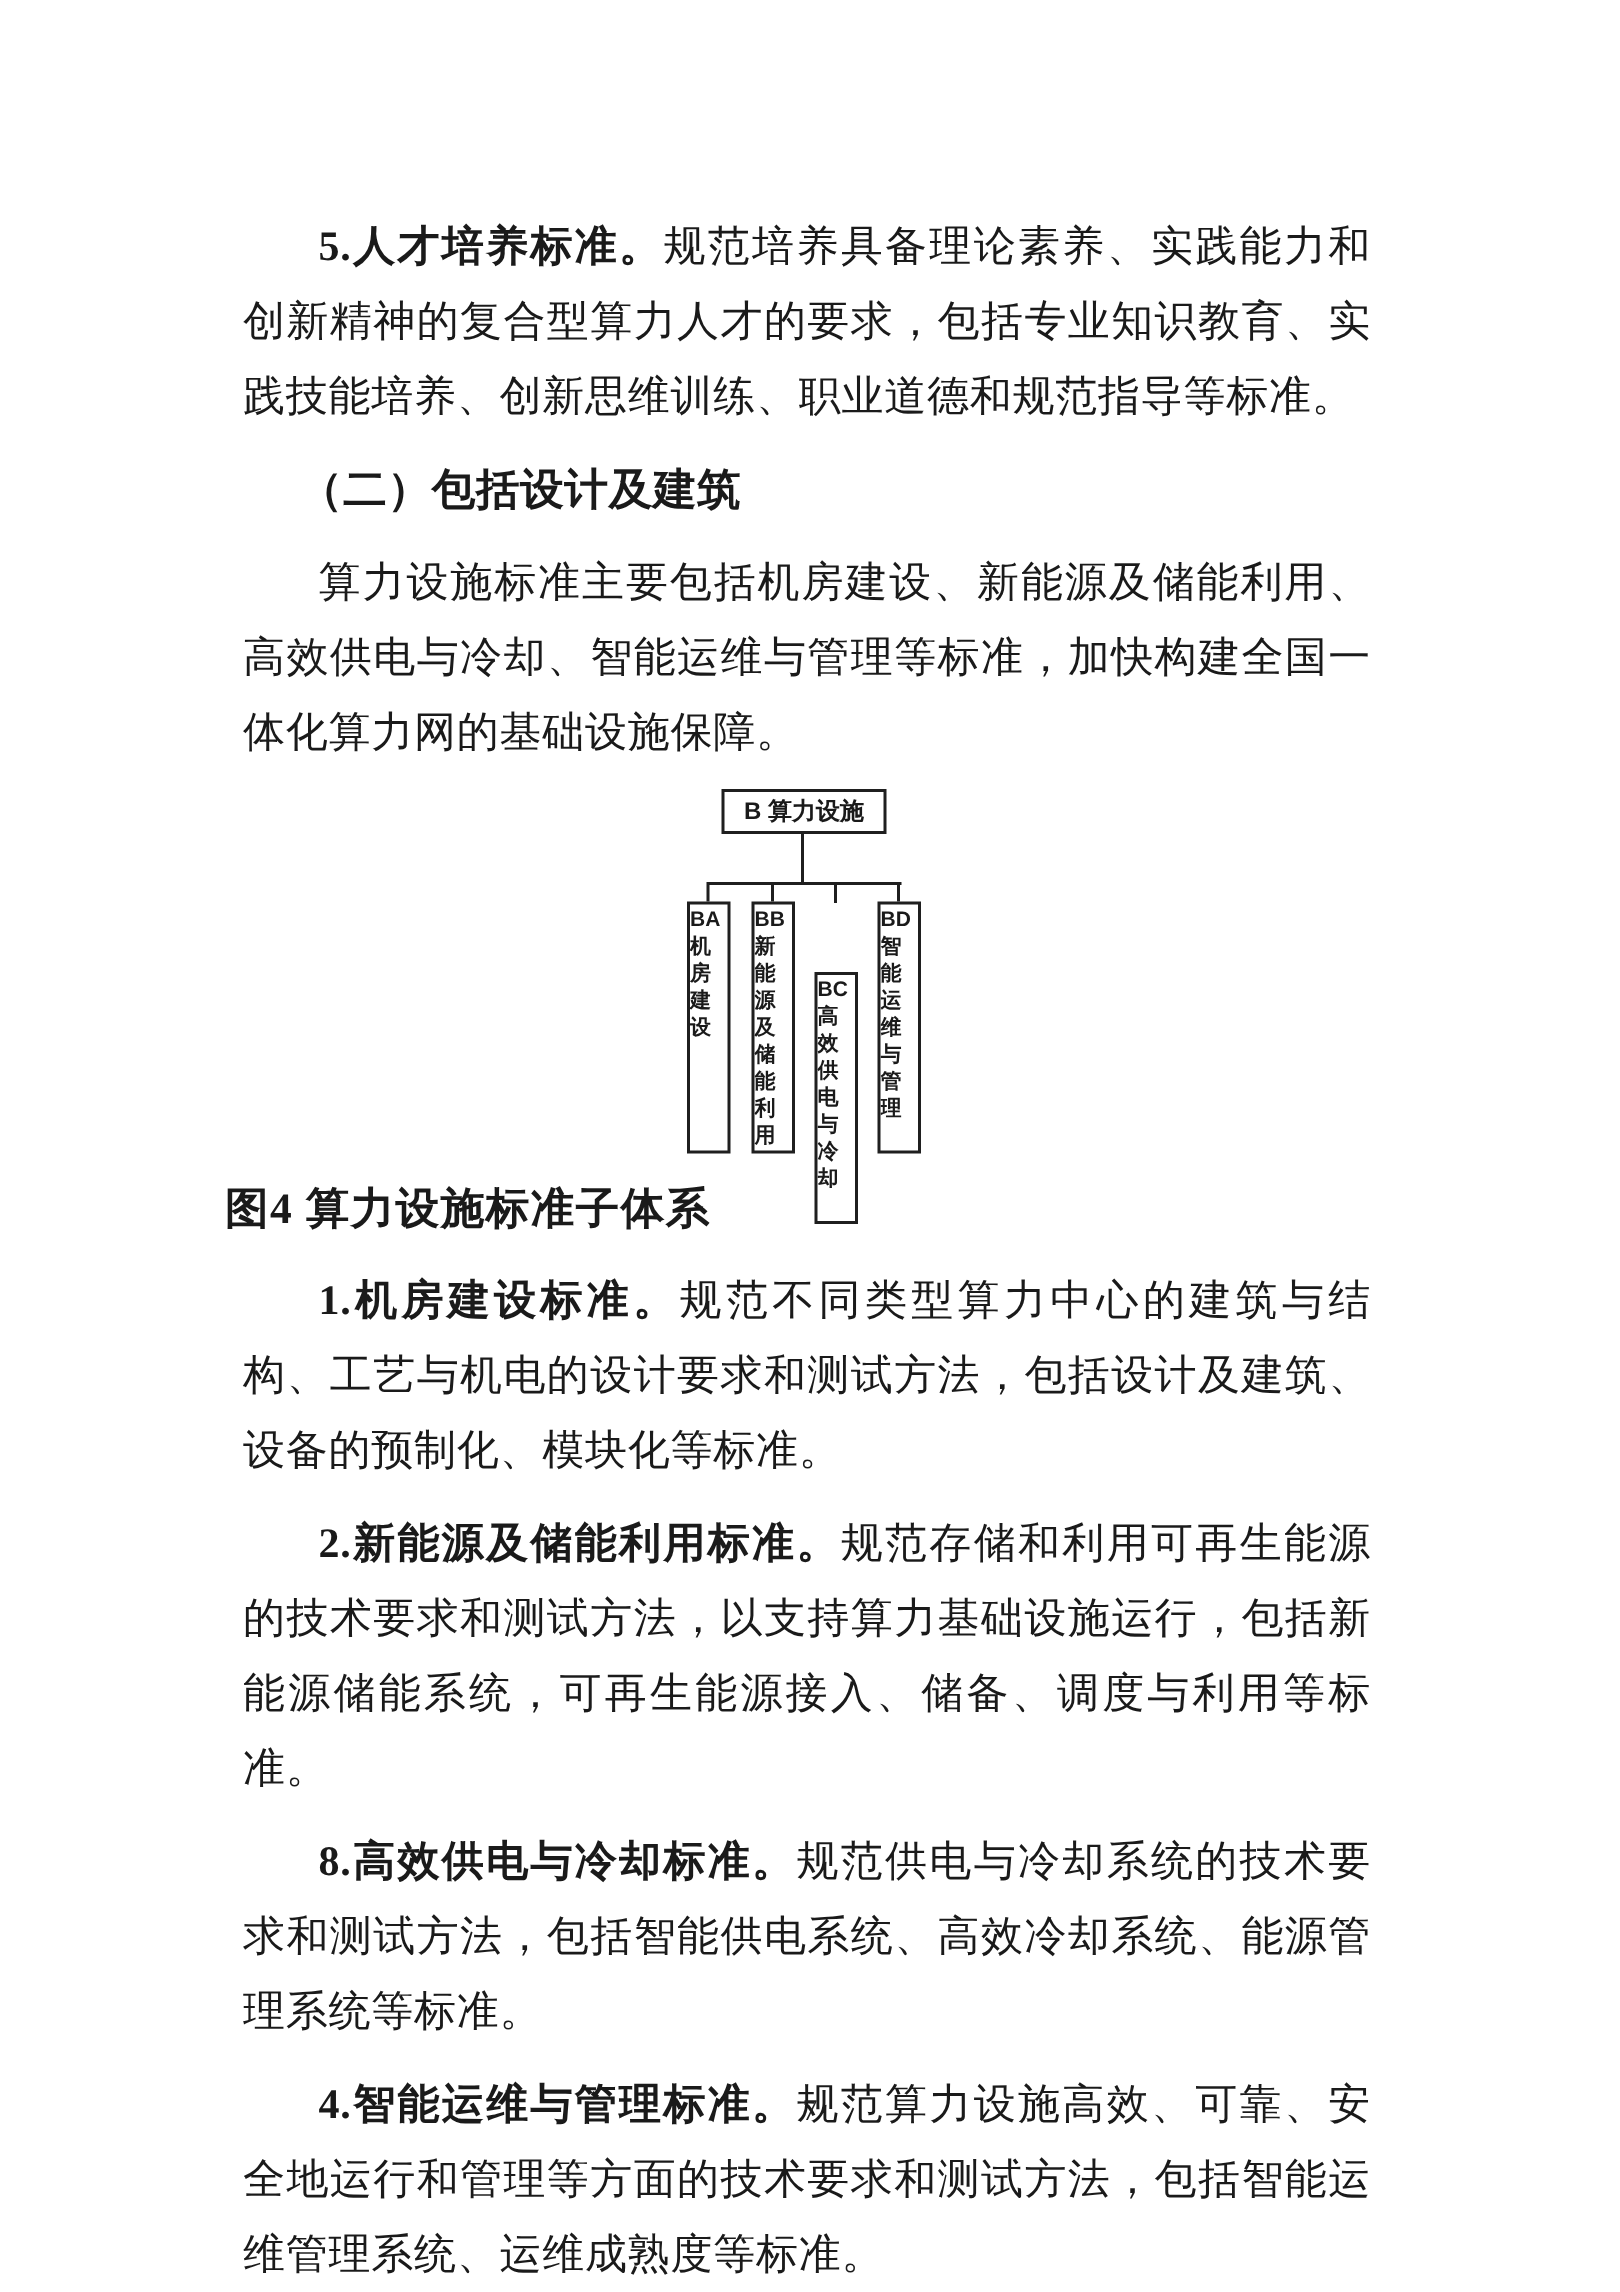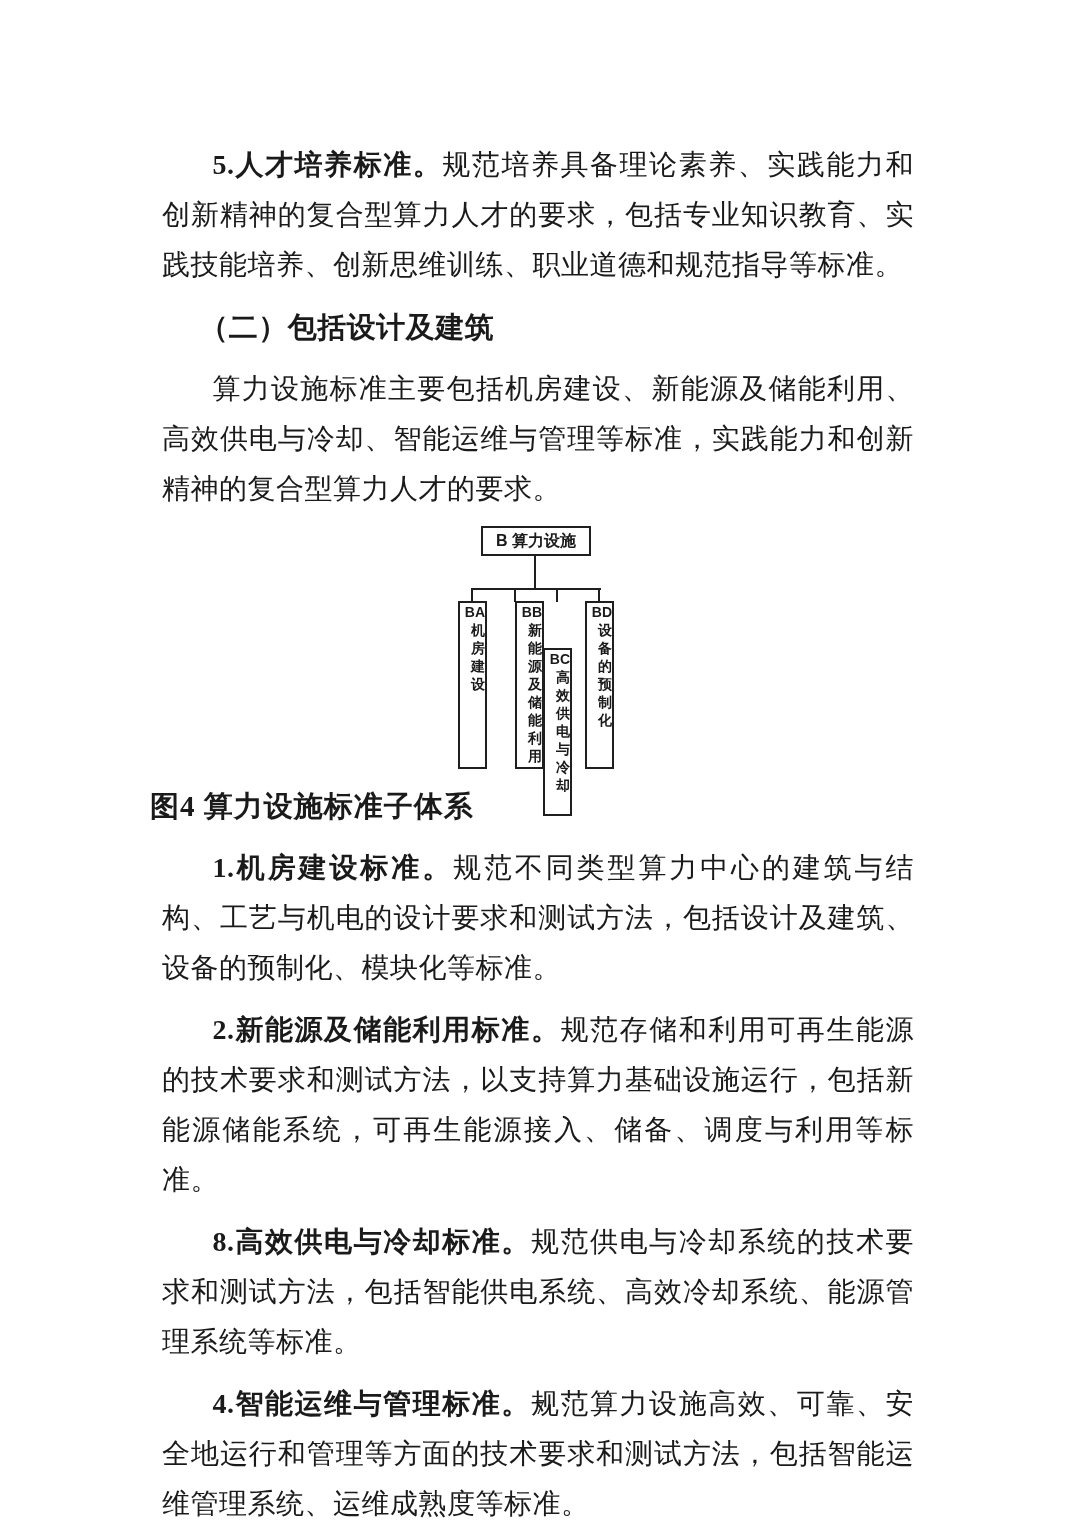--- a/index.html
+++ b/index.html
@@ -63,29 +63,29 @@
   .conn-stem-1 { left: 13px;  top: 62px; width: 2px; height: 14px; }
   .conn-stem-2 { left: 56px;  top: 62px; width: 2px; height: 14px; }
   .conn-stem-3 { left: 98px;  top: 62px; width: 2px; height: 14px; }
   .conn-stem-4 { left: 140px; top: 62px; width: 2px; height: 14px; }
   .child-box {
     position: absolute;
     top: 75px;
     width: 25px; height: 164px;
     border: 2px solid #1f1f1f;
     background: #fff;
-    text-align: right;
+    text-align: left;
     font-weight: bold;
     font-size: 14px;
     line-height: 18px;
     word-break: break-all;
     overflow: hidden;
   }
   .child-1 { left: 0; }
-  .child-2 { left: 57px; }
+  .child-2 { left: 43px; }
   .child-3 { left: 85px; margin-top: 47px; }
   .child-4 { left: 127px; }
   .child-box .code { display: block; }
   .child-box .vlabel { display: block; }
   .figure-caption {
     margin: 12px 0 0 0;
     text-align: left;
     font-size: 29px;
     line-height: 50px;
     font-weight: bold;
@@ -103,21 +103,21 @@
 </style>
 </head>
 <body>
 
 <div class="doc">
 
   <p class="para"><span class="lead">5.人才培养标准。</span><span>规范培养具备理论素养、实践能力和创新精神的复合型算力人才的要求，包括专业知识教育、实践技能培养、创新思维训练、职业道德和规范指导等标准。</span></p>
 
   <h3 class="section-heading">（二）包括设计及建筑</h3>
 
-  <p class="para">算力设施标准主要包括机房建设、新能源及储能利用、高效供电与冷却、智能运维与管理等标准，实践能力和创新精神的复合型算力人才的要求。</p>
+  <p class="para">算力设施标准主要包括机房建设、新能源及储能利用、高效供电与冷却、智能运维与管理等标准，加快构建全国一体化算力网的基础设施保障。</p>
 
   <figure class="figure-block">
     <div class="diagram">
       <div class="root-box">B 算力设施</div>
 
       <div class="conn conn-root-stem"></div>
       <div class="conn conn-horizontal"></div>
       <div class="conn conn-stem-1"></div>
       <div class="conn conn-stem-2"></div>
       <div class="conn conn-stem-3"></div>
@@ -130,21 +130,21 @@
       <div class="child-box child-2">
         <span class="code">BB</span>
         <span class="vlabel">新能源及储能利用</span>
       </div>
       <div class="child-box child-3">
         <span class="code">BC</span>
         <span class="vlabel">高效供电与冷却</span>
       </div>
       <div class="child-box child-4">
         <span class="code">BD</span>
-        <span class="vlabel">设备的预制化</span>
+        <span class="vlabel">智能运维与管理</span>
       </div>
     </div>
     <figcaption class="figure-caption">图4 算力设施标准子体系</figcaption>
   </figure>
 
   <p class="para"><span class="lead">1.机房建设标准。</span><span>规范不同类型算力中心的建筑与结构、工艺与机电的设计要求和测试方法，包括设计及建筑、设备的预制化、模块化等标准。</span></p>
 
   <p class="para"><span class="lead">2.新能源及储能利用标准。</span><span>规范存储和利用可再生能源的技术要求和测试方法，以支持算力基础设施运行，包括新能源储能系统，可再生能源接入、储备、调度与利用等标准。</span></p>
 
   <p class="para"><span class="lead">8.高效供电与冷却标准。</span><span>规范供电与冷却系统的技术要求和测试方法，包括智能供电系统、高效冷却系统、能源管理系统等标准。</span></p>

